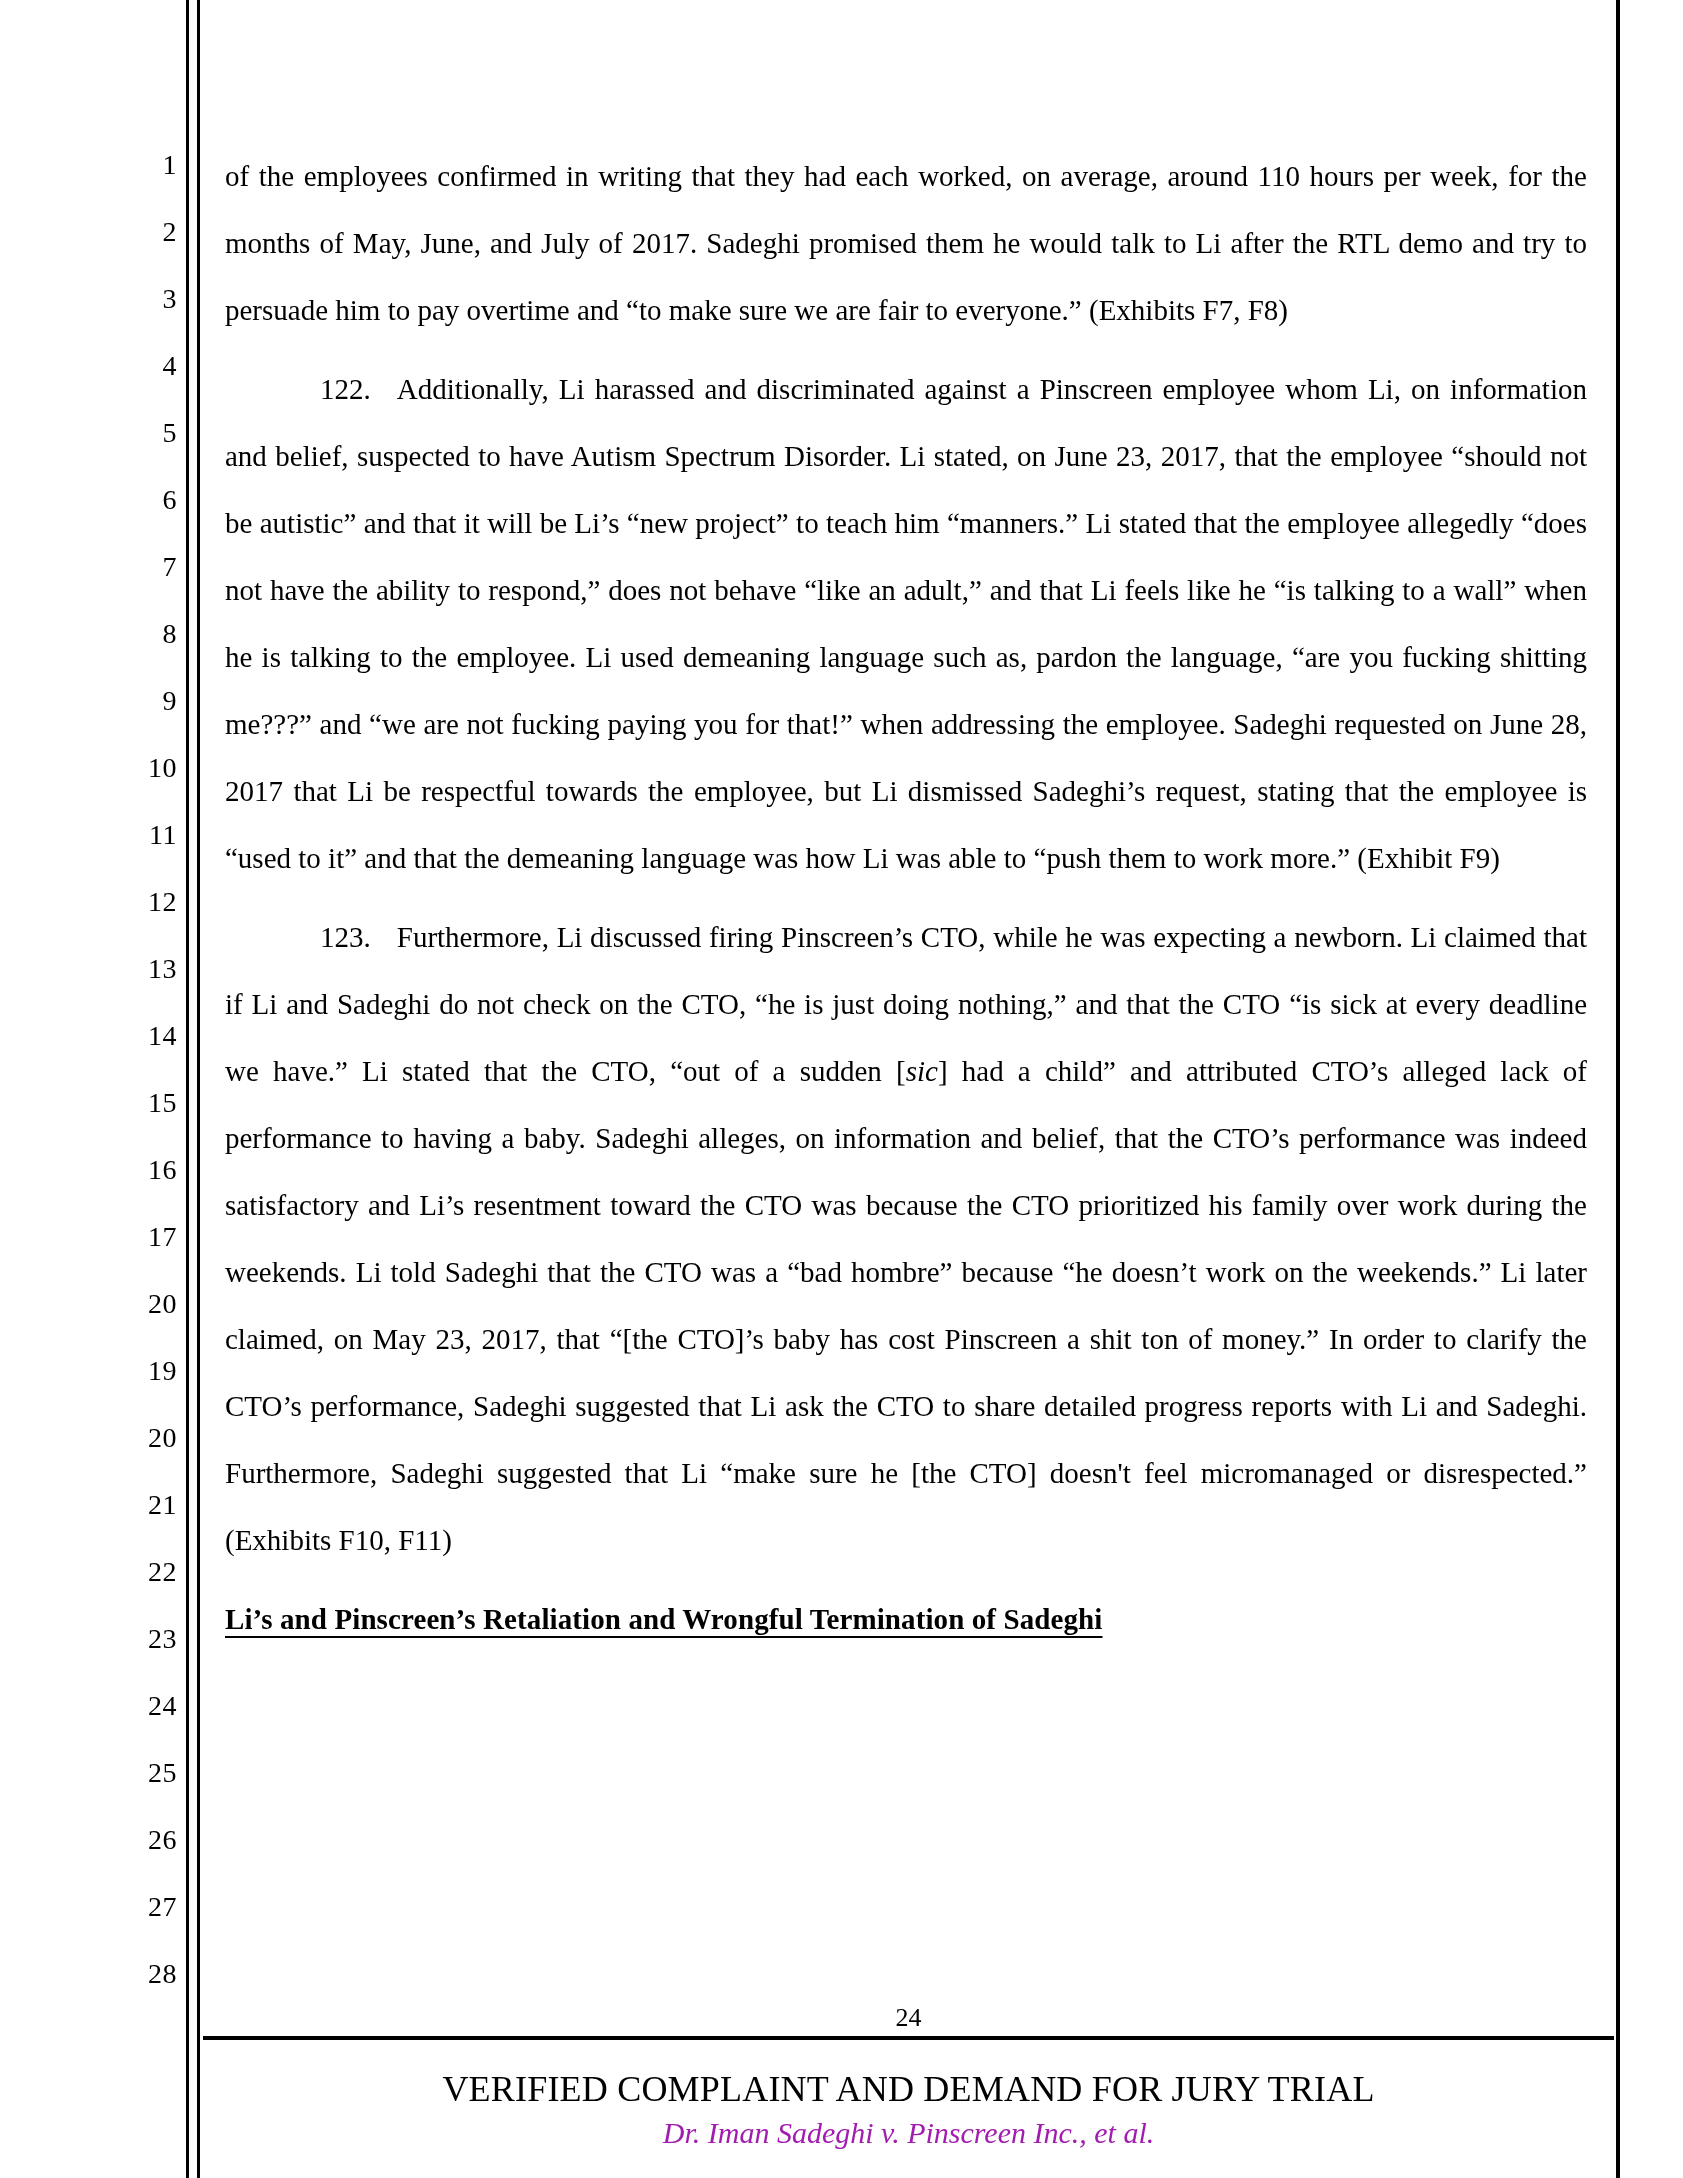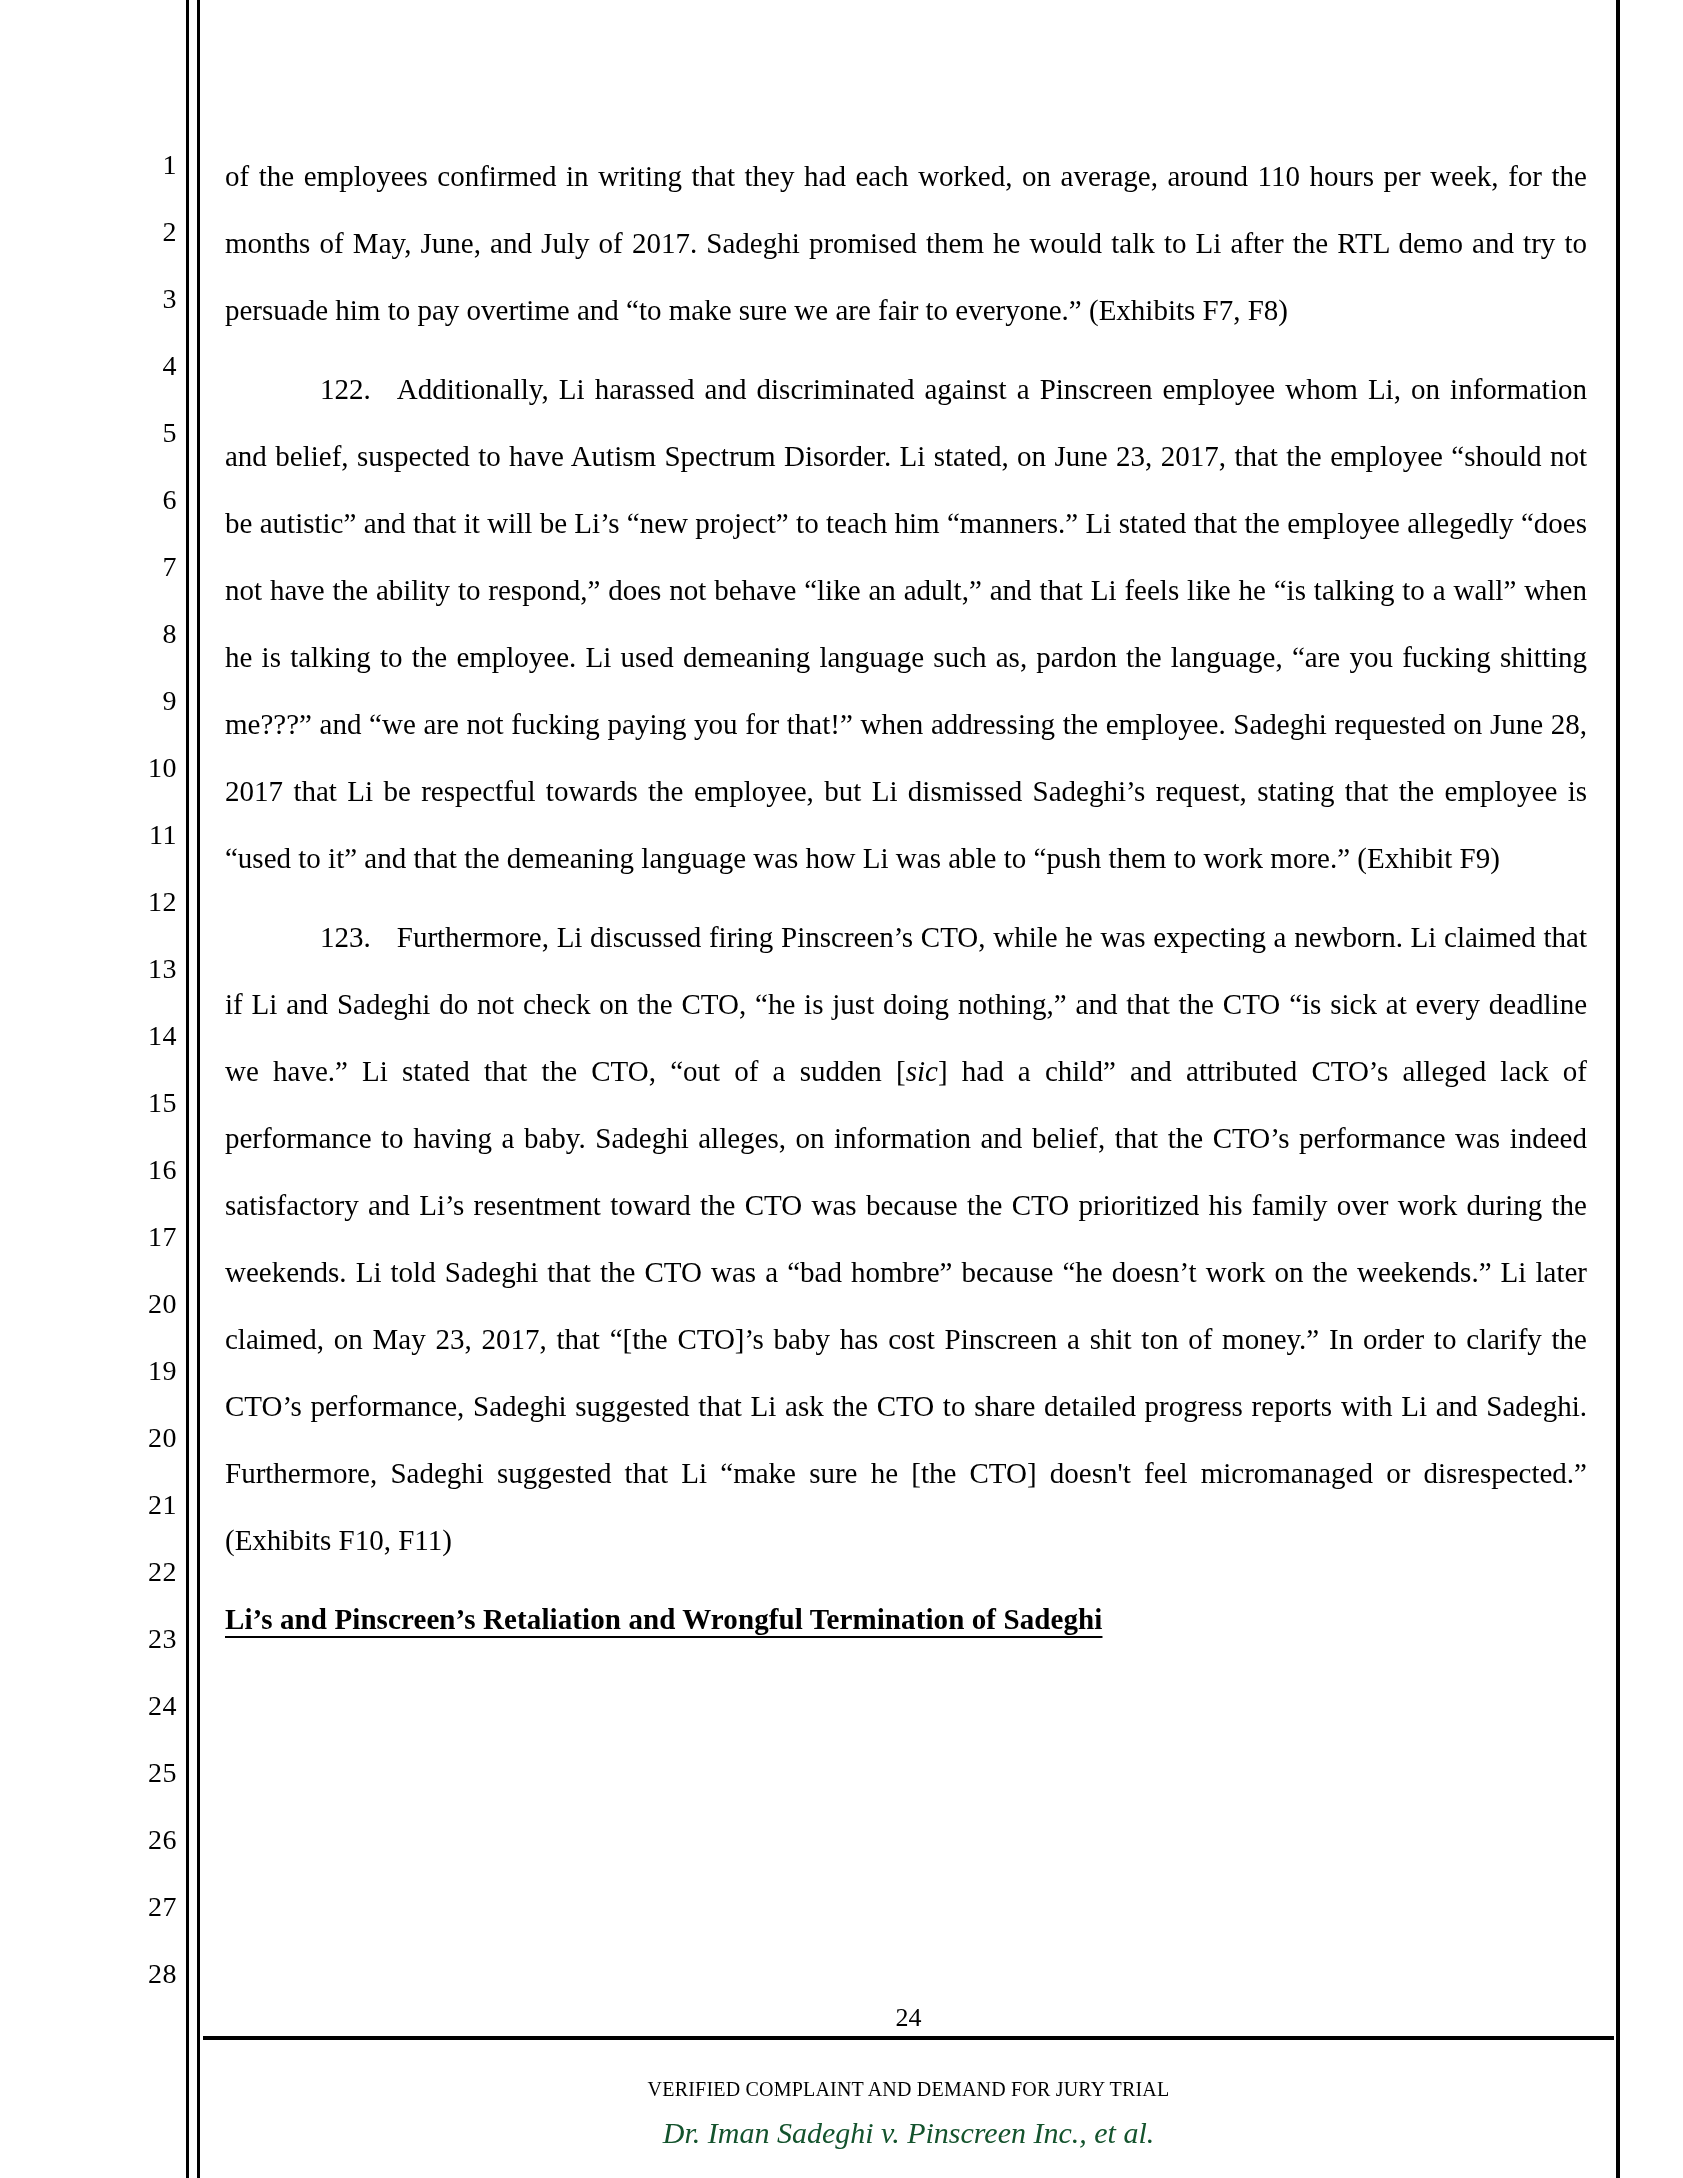--- a/index.html
+++ b/index.html
@@ -81,30 +81,30 @@
   .page-number {
     font-size: 26px;
     line-height: 30px;
   }
   .footer-rule {
     height: 4px;
     background: #000000;
     margin: 3px 0 6px 0;
   }
   .footer-title {
-    font-size: 20px;
+    font-size: 36px;
     line-height: 44px;
     letter-spacing: 0.2px;
     margin-top: 27px;
   }
   .footer-case {
     font-size: 30px;
     line-height: 44px;
     font-style: italic;
-    color: #14532d;
+    color: #a21caf;
   }
 </style>
 </head>
 <body>
 
 <div class="page">
 
   <div class="rule-left-outer"></div>
   <div class="rule-left-inner"></div>
   <div class="rule-right"></div>

